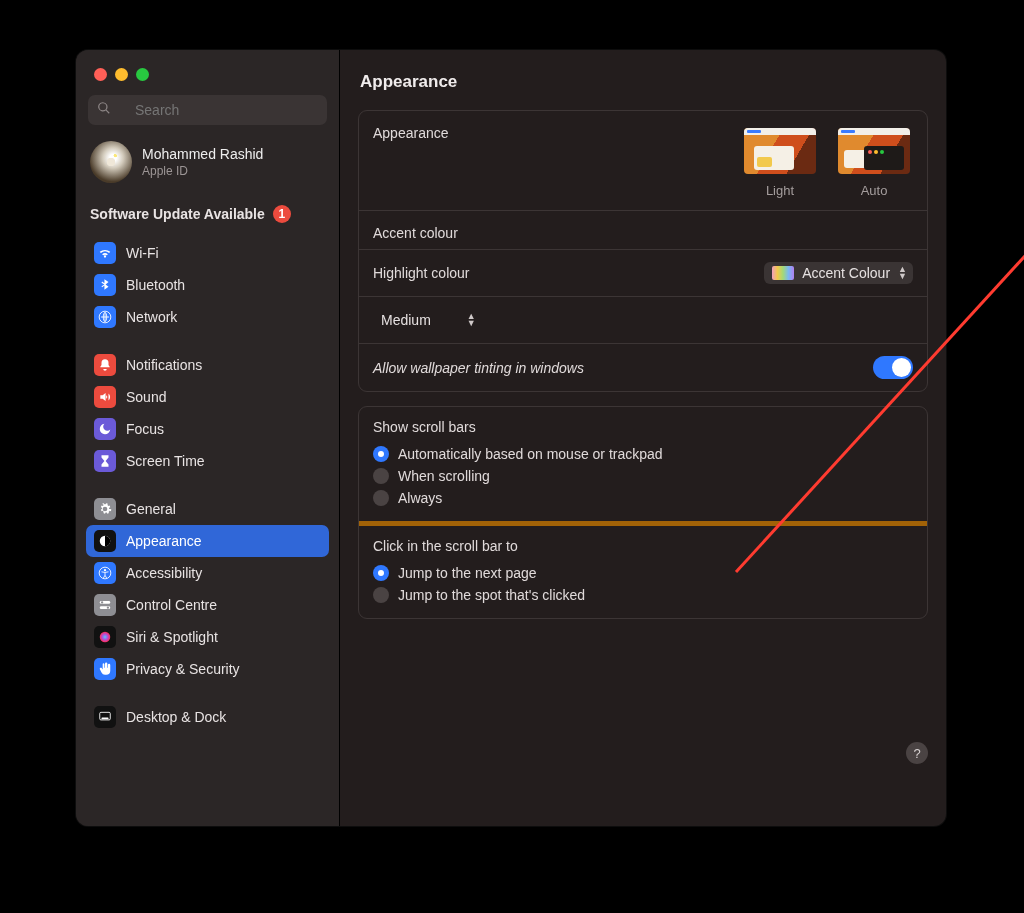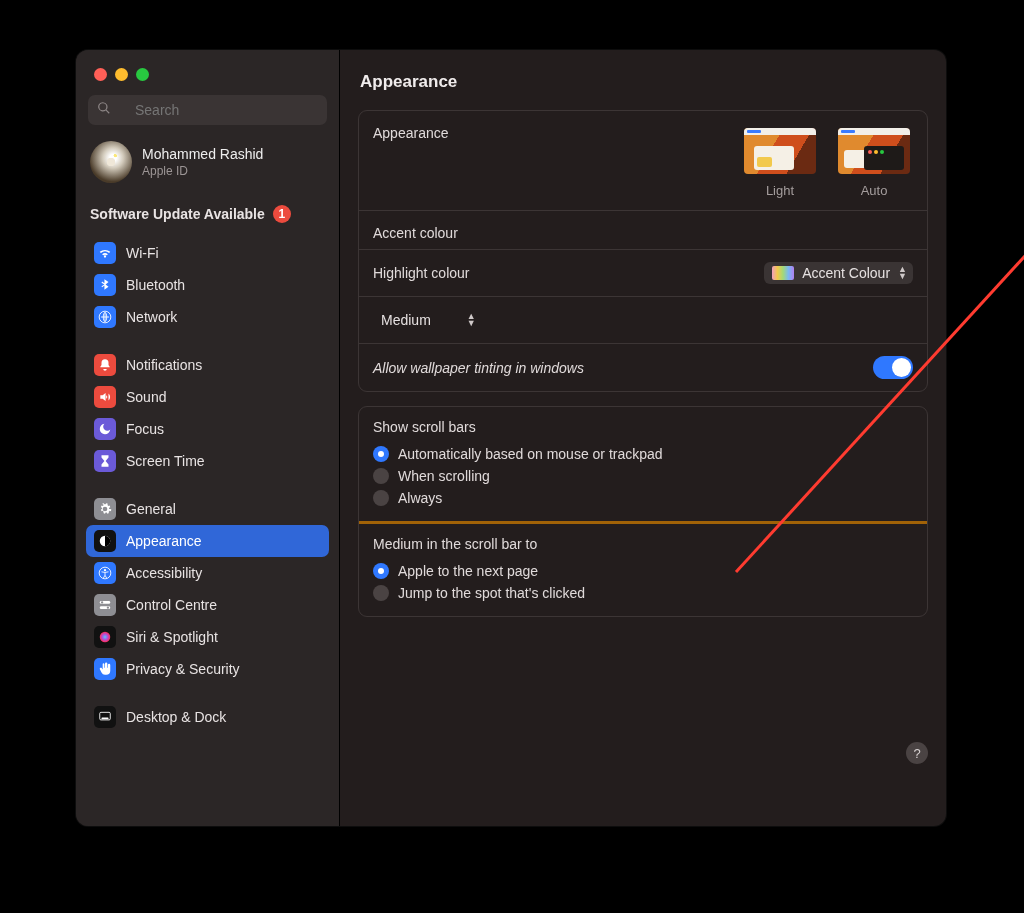--- a/index.html
+++ b/index.html
@@ -306,43 +306,43 @@
             </span>
         </div>
       </div>
       <div class="row">
         <div class="row-label">Allow wallpaper tinting in windows</div>
         <div class="toggle"></div>
       </div>
     </div>
 
     <div class="panel">
-      <div class="radio-group" style="border-bottom:3px solid #a16207;">
+      <div class="radio-group" style="border-bottom:5px solid #a16207;">
         <div class="radio-title">Show scroll bars</div>
         <div id="scroll-opts">
             <div class="radio-opt">
               <div class="radio checked"></div>
               <span>Automatically based on mouse or trackpad</span>
             </div>
             <div class="radio-opt">
               <div class="radio"></div>
               <span>When scrolling</span>
             </div>
             <div class="radio-opt">
               <div class="radio"></div>
               <span>Always</span>
             </div>
           </div>
       </div>
       <div class="radio-group">
-        <div class="radio-title">Medium in the scroll bar to</div>
+        <div class="radio-title">Click in the scroll bar to</div>
         <div id="click-opts">
             <div class="radio-opt">
               <div class="radio checked"></div>
-              <span>Apple to the next page</span>
+              <span>Jump to the next page</span>
             </div>
             <div class="radio-opt">
               <div class="radio"></div>
               <span>Jump to the spot that's clicked</span>
             </div>
           </div>
       </div>
     </div>
 
     <div class="help">

